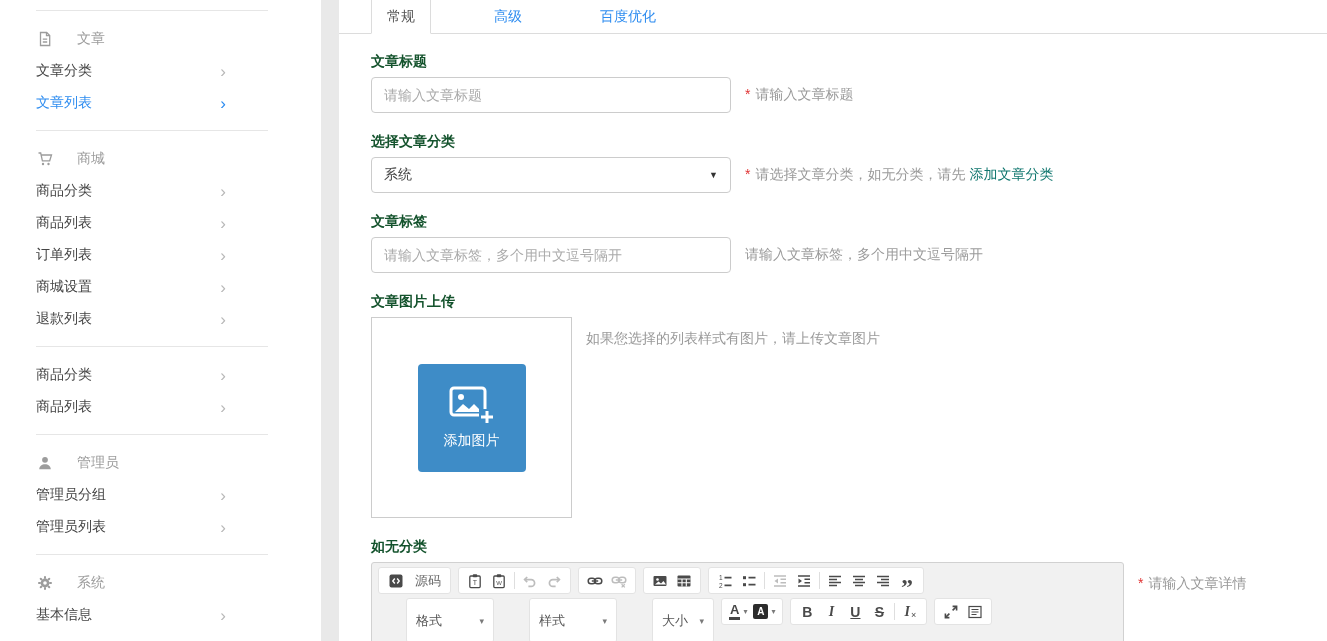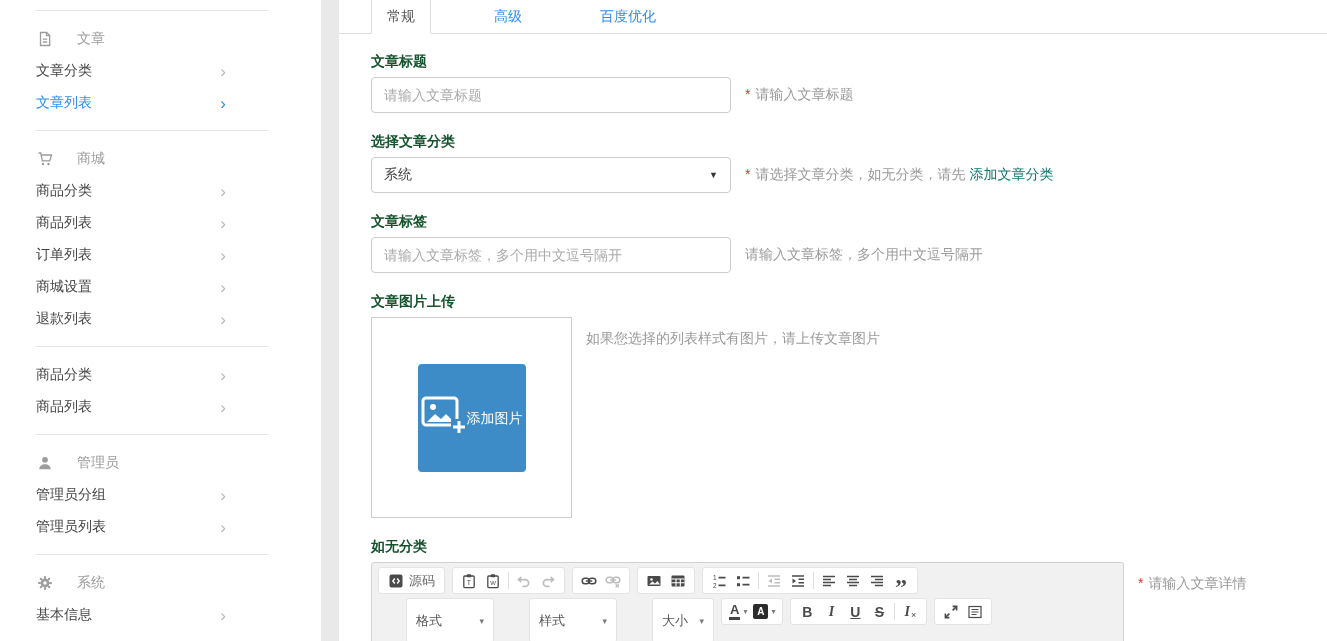--- a/index.html
+++ b/index.html
@@ -41,32 +41,32 @@
   .txt-input::placeholder { color: #aaa; }
   .sel { width: 360px; height: 36px; border: 1px solid #ccc; border-radius: 4px; padding: 0 12px; display: flex; align-items: center; justify-content: space-between; cursor: pointer; color: #444; background: #fff; }
   .sel-caret { font-size: 9px; color: #333; }
   .hint { margin-left: 14px; color: #9a9a9a; white-space: nowrap; }
   .hint .req { color: #e03131; margin-right: 5px; }
   .hint a { color: #0f766e; text-decoration: none; margin-left: 4px; cursor: pointer; }
   .hint.pt { padding-top: 13px; }
 
   
   .upload-box { width: 201px; height: 201px; border: 1px solid #ccc; display: flex; align-items: center; justify-content: center; background: #fff; }
-  .upload-tile { width: 108px; height: 108px; background: #3e8cc7; border-radius: 4px; display: flex; align-items: center; justify-content: center; cursor: pointer; }
+  .upload-tile { width: 108px; height: 108px; background: #3e8cc7; border-radius: 4px; display: flex; flex-direction: column; align-items: center; justify-content: center; cursor: pointer; }
   .up-label { color: #fff; margin-top: 3px; }
 
   
   .editor { width: 753px; border: 1px solid #d1d1d1; border-radius: 3px; background: #f1f1f1; padding: 4px 6px; height: 152px; }
   .tb-row { display: flex; gap: 7px; margin-bottom: 4px; }
   .tb-group { display: flex; align-items: center; background: #fff; border: 1px solid #e3e3e3; border-radius: 3px; height: 27px; padding: 0 4px; }
   .tb-btn { width: 24px; height: 23px; display: flex; align-items: center; justify-content: center; border: none; background: none; color: #4a4a4a; cursor: pointer; font-size: 14px; font-family: inherit; padding: 0; }
   .tb-btn svg { display: block; }
   .tb-btn.disabled { color: #bdbdbd; }
   .tb-sep { width: 1px; height: 17px; background: #dedede; margin: 0 3px; }
-  .src-btn { width: auto; padding: 0 5px; gap: 5px; color: #666; font-size: 13px; }
+  .src-btn { width: auto; padding: 0 5px; gap: 11px; color: #666; font-size: 13px; }
   .src-ic { color: #4a4a4a; width: 16px; height: 16px; display: block; }
   .tb-combo { display: flex; align-items: center; justify-content: space-between; background: #fff; border: 1px solid #e3e3e3; border-radius: 3px; height: 45px; padding: 0 9px; color: #555; font-size: 13px; cursor: pointer; margin-left: 28px; }
   .w-format { width: 88px; } .w-style { width: 88px; } .w-size { width: 62px; }
   .caret { font-size: 9px; color: #7a7a7a; }
   .caret-sm { font-size: 8px; color: #7a7a7a; margin-left: 3px; }
   .quote-glyph { font-family: "Liberation Serif", serif; font-size: 24px; font-weight: bold; color: #4a4a4a; line-height: 4px; position: relative; top: 6px; }
   .tb-btn.wide { width: auto; padding: 0 3px; }
   .tcA { font-size: 13px; font-weight: bold; color: #464646; border-bottom: 3px solid #464646; line-height: 1.1; padding: 0 1px; }
   .bgA { width: 15px; height: 15px; background: #2c2c2c; border-radius: 2px; color: #fff; font-size: 10px; font-weight: bold; display: flex; align-items: center; justify-content: center; }
   .b-bold { font-weight: bold; }

